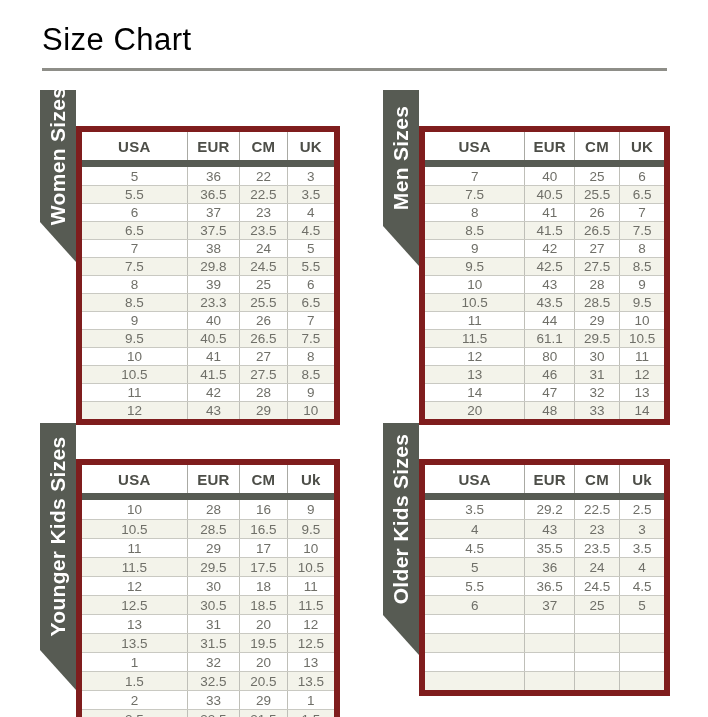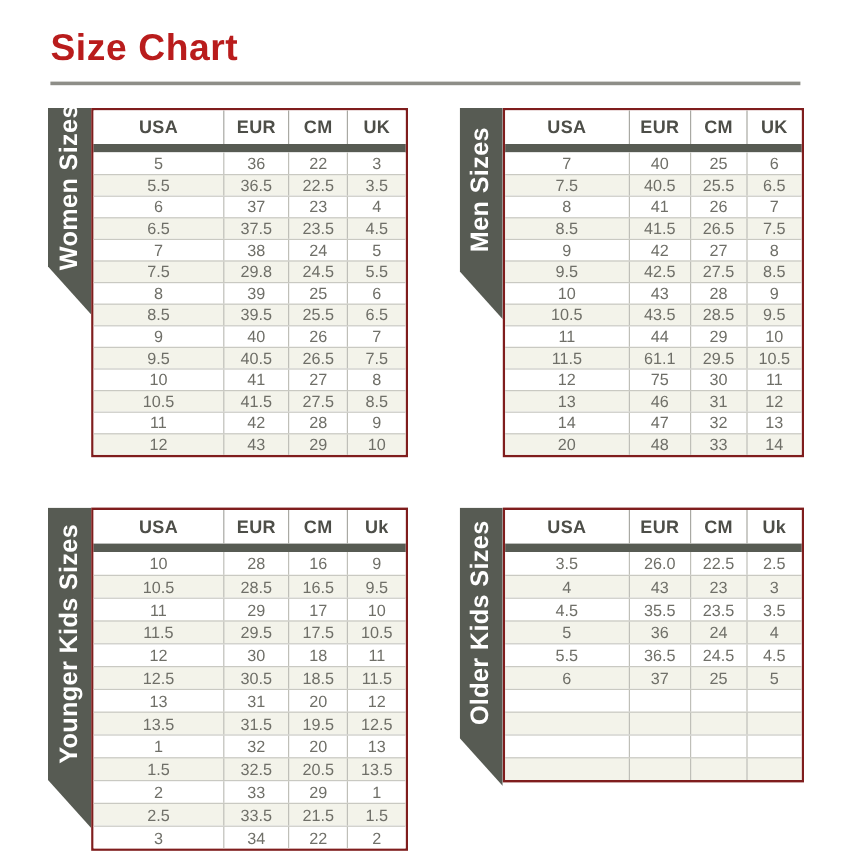--- a/index.html
+++ b/index.html
@@ -8,23 +8,23 @@
     position: relative;
     background: #ffffff;
     font-family: "Liberation Sans", sans-serif;
     overflow: hidden;
   }
 
   .page-title {
     position: absolute;
     left: 42px; top: 22px;
     font-size: 31px;
-    font-weight: bold;
+    font-weight: normal;
     letter-spacing: 0.5px;
-    color: #b91c1c;
+    color: #000000;
   }
   .title-rule {
     position: absolute;
     left: 42px; top: 68px;
     width: 625px; height: 3px;
     background: #8e8e88;
   }
 
   .block { position: absolute; }
 
@@ -48,22 +48,23 @@
     justify-content: center;
     color: #ffffff;
     font-size: 21px;
     font-weight: bold;
     letter-spacing: 0.3px;
     white-space: nowrap;
   }
 
   .table {
     margin-left: 36px;
-    border: 2px solid #7f1d1d;
+    border: 6px solid #7f1d1d;
     background: #ffffff;
+    margin-top: 36px;
   }
   .thead {
     display: grid;
     grid-template-columns: 2.1fr 1.05fr 0.95fr 0.95fr;
     height: 28px;
     background: #ffffff;
   }
   .hcell {
     display: flex;
     align-items: center;
@@ -154,21 +155,21 @@
           <div class="tcell">5.5</div>
         </div>
         <div class="trow">
           <div class="tcell">8</div>
           <div class="tcell">39</div>
           <div class="tcell">25</div>
           <div class="tcell">6</div>
         </div>
         <div class="trow alt">
           <div class="tcell">8.5</div>
-          <div class="tcell">39.5</div>
+          <div class="tcell">23.3</div>
           <div class="tcell">25.5</div>
           <div class="tcell">6.5</div>
         </div>
         <div class="trow">
           <div class="tcell">9</div>
           <div class="tcell">40</div>
           <div class="tcell">26</div>
           <div class="tcell">7</div>
         </div>
         <div class="trow alt">
@@ -273,21 +274,21 @@
           <div class="tcell">10</div>
         </div>
         <div class="trow alt">
           <div class="tcell">11.5</div>
           <div class="tcell">61.1</div>
           <div class="tcell">29.5</div>
           <div class="tcell">10.5</div>
         </div>
         <div class="trow">
           <div class="tcell">12</div>
-          <div class="tcell">75</div>
+          <div class="tcell">80</div>
           <div class="tcell">30</div>
           <div class="tcell">11</div>
         </div>
         <div class="trow alt">
           <div class="tcell">13</div>
           <div class="tcell">46</div>
           <div class="tcell">31</div>
           <div class="tcell">12</div>
         </div>
         <div class="trow">
@@ -409,21 +410,21 @@
     <div class="thead">
         <div class="hcell">USA</div>
         <div class="hcell">EUR</div>
         <div class="hcell">CM</div>
         <div class="hcell">Uk</div>
       </div>
     <div class="tbar"></div>
     <div class="tbody" style="--rowh:19px;">
         <div class="trow">
           <div class="tcell">3.5</div>
-          <div class="tcell">26.0</div>
+          <div class="tcell">29.2</div>
           <div class="tcell">22.5</div>
           <div class="tcell">2.5</div>
         </div>
         <div class="trow alt">
           <div class="tcell">4</div>
           <div class="tcell">43</div>
           <div class="tcell">23</div>
           <div class="tcell">3</div>
         </div>
         <div class="trow">

